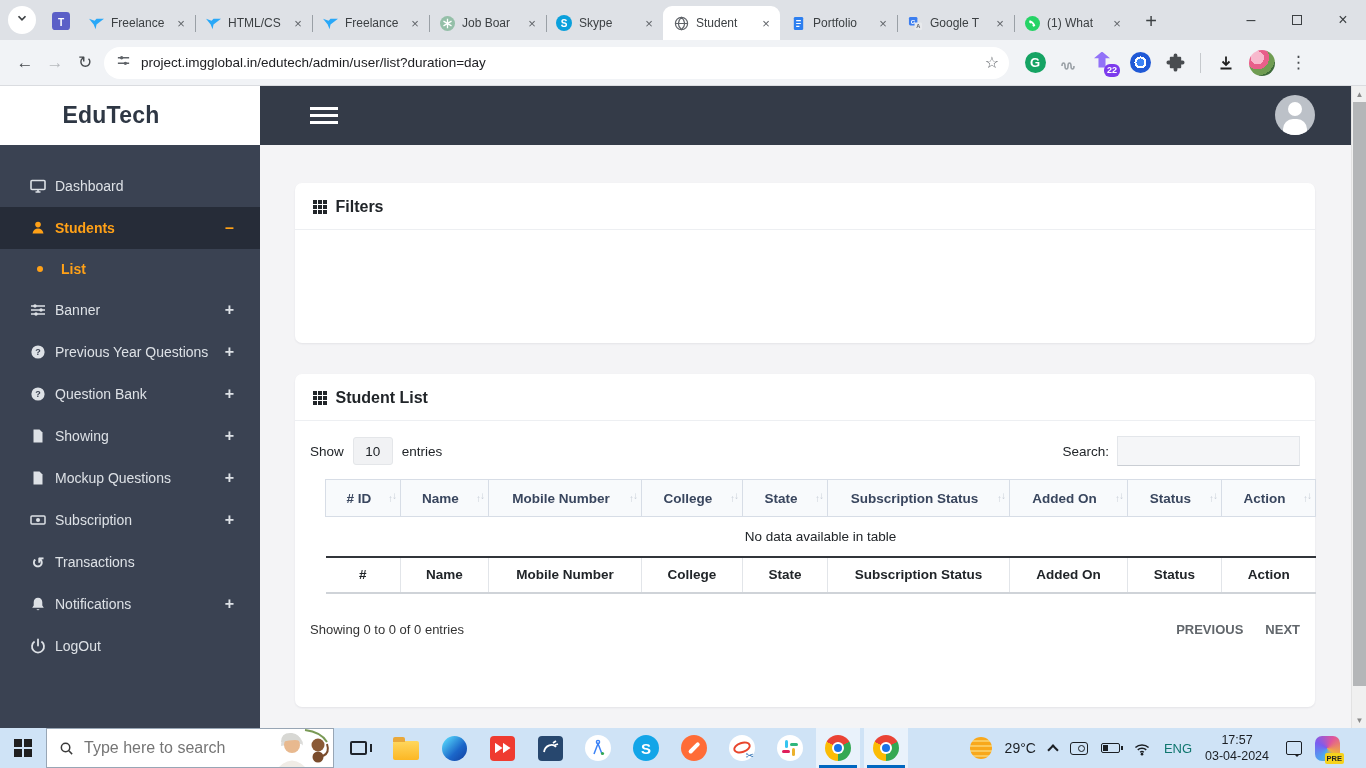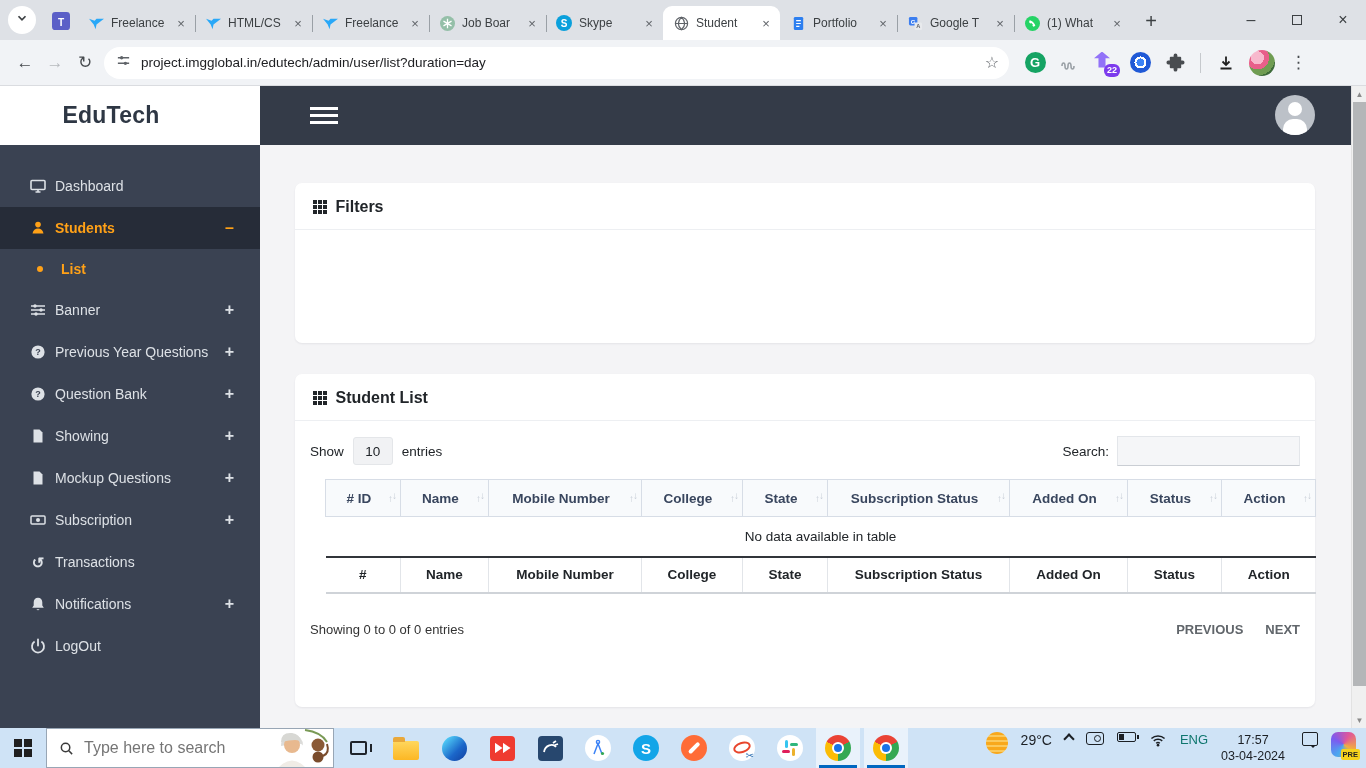--- a/index.html
+++ b/index.html
@@ -128,21 +128,21 @@
   .ico-round{width:26px;height:26px;border-radius:50%;background:#fff;display:flex;align-items:center;justify-content:center;}
   .ico-skype{width:26px;height:26px;border-radius:50%;background:#12a5e8;color:#fff;font-weight:bold;font-size:15px;display:flex;align-items:center;justify-content:center;}
   .ico-postman{width:26px;height:26px;border-radius:50%;background:#ff6c37;position:relative;}
   .ico-postman::before{content:"";position:absolute;left:6px;top:11px;width:14px;height:3.5px;background:#fff;border-radius:2px;transform:rotate(-45deg);}
   .snip-oval{position:absolute;left:4px;top:7px;width:18px;height:11px;border:2px solid #e8452c;border-radius:50%;transform:rotate(-18deg);}
   .snip-scissors{position:absolute;right:1px;bottom:0;font-size:10px;color:#2b6fb2;}
   .ico-chrome{width:26px;height:26px;border-radius:50%;background:conic-gradient(from 60deg,#34a853 0 120deg,#fbbc05 0 240deg,#ea4335 0 360deg);position:relative;}
   .ico-chrome::before{content:"";position:absolute;left:7px;top:7px;width:12px;height:12px;border-radius:50%;background:#fff;}
   .ico-chrome::after{content:"";position:absolute;left:9px;top:9px;width:8px;height:8px;border-radius:50%;background:#1a73e8;}
 
-  .tray{margin-left:auto;display:flex;gap:13px;padding-right:10px;}
+  .tray{margin-left:auto;display:flex;align-items:center;gap:13px;padding-right:26px;}
   .ico-sun{width:22px;height:22px;border-radius:50%;background:repeating-linear-gradient(#f8a81c 0 3px,#fbc95c 3px 5px);}
   .tray-temp{font-size:14px;color:#1b1f24;}
   .chev-up{width:8px;height:8px;border-left:2px solid #1b1f24;border-top:2px solid #1b1f24;transform:rotate(45deg);margin-top:3px;}
   .ico-capture{width:18px;height:13px;border:1.7px solid #1b1f24;border-radius:3px;position:relative;}
   .ico-capture::after{content:"";position:absolute;right:2px;top:2.5px;width:5px;height:5px;border:1.5px solid #1b1f24;border-radius:50%;}
   .ico-battery{width:19px;height:10px;border:1.6px solid #1b1f24;border-radius:2px;position:relative;}
   .ico-battery::after{content:"";position:absolute;right:-4px;top:2px;width:2px;height:4px;background:#1b1f24;}
   .ico-battery::before{content:"";position:absolute;left:1px;top:1px;width:5px;height:6px;background:#1b1f24;}
   .tray-lang{font-size:13px;color:#0f766e;font-weight:500;}
   .tray-clock{text-align:center;font-size:12.5px;color:#1b1f24;line-height:1.3;}

